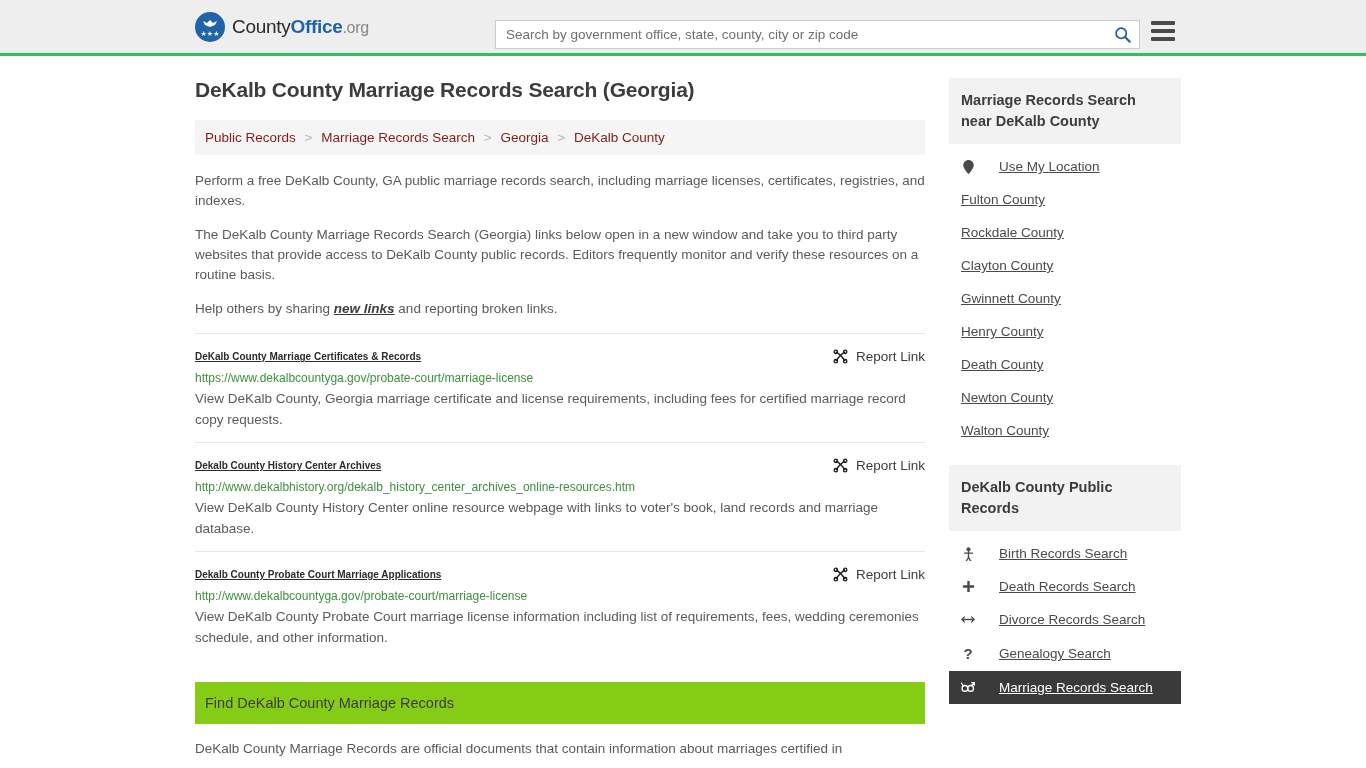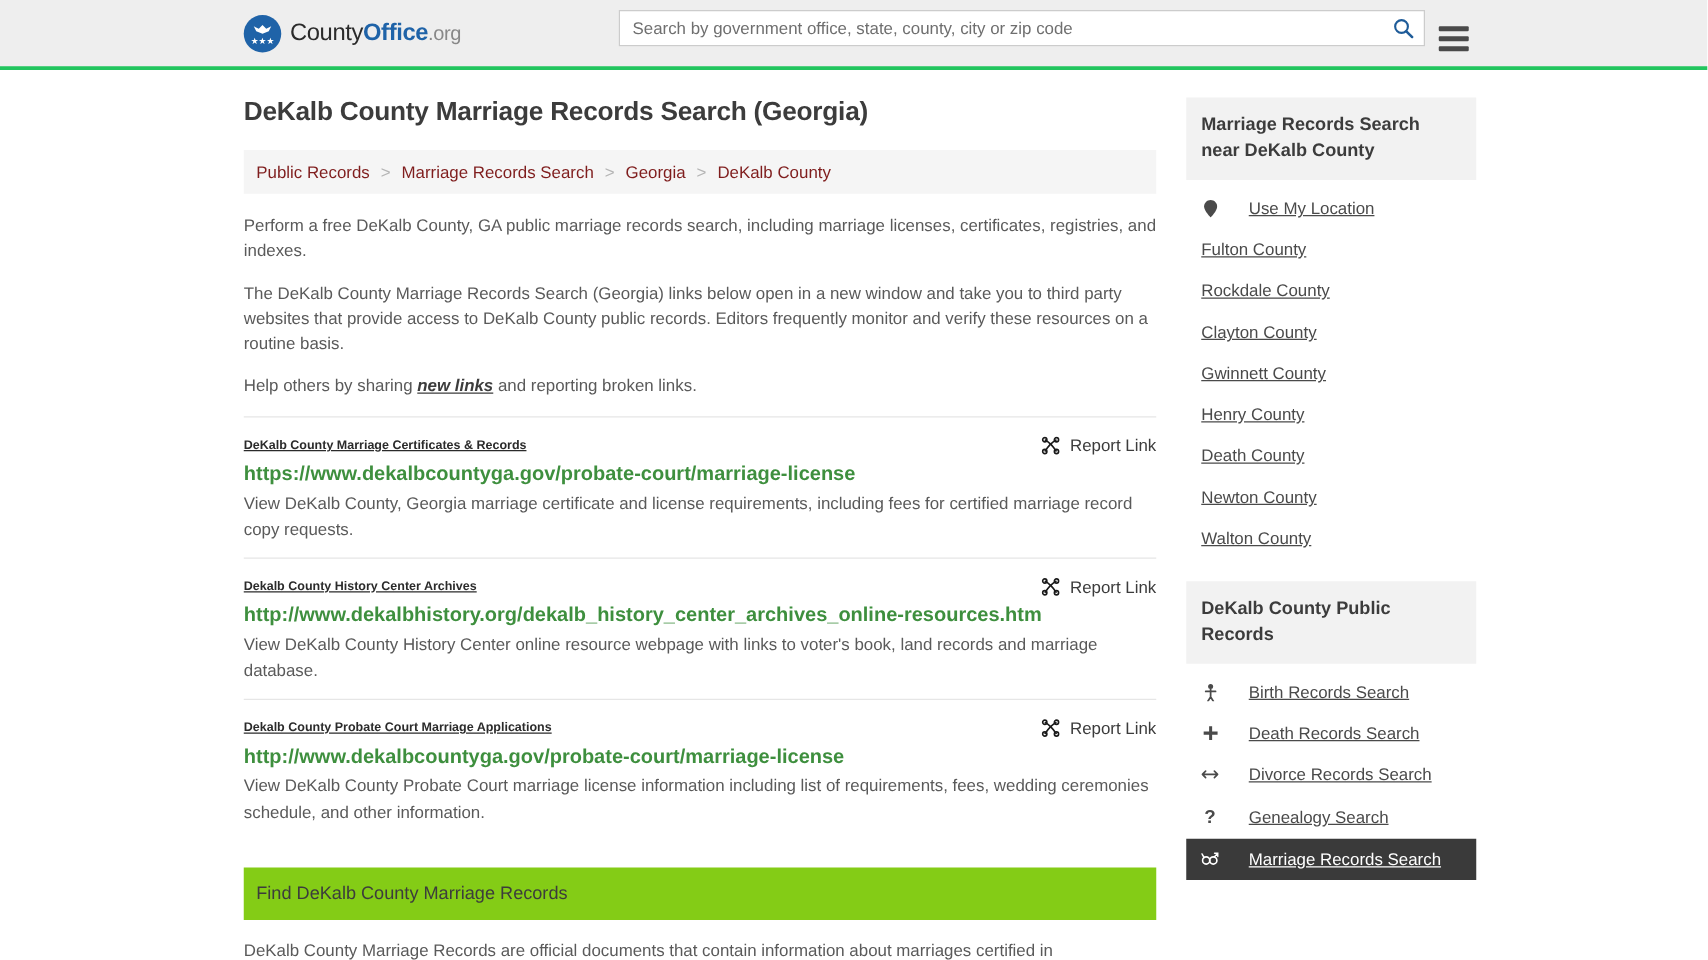--- a/index.html
+++ b/index.html
@@ -52,21 +52,21 @@
     font-size: 19px;
     letter-spacing: -0.3px;
     white-space: nowrap;
   }
   .logo-text .t1 { color: #2b2b2b; }
   .logo-text .t2 { color: #1f63a8; font-weight: bold; }
   .logo-text .t3 { color: #888888; font-size: 16px; }
 
   .search-wrap {
     position: absolute;
-    left: 495px; top: 8px;
+    left: 495px; top: 20px;
     width: 645px; height: 29px;
     background: #ffffff;
     border: 1px solid #cccccc;
     display: flex;
     align-items: center;
   }
   .search-input {
     flex: 1;
     border: none;
     outline: none;
@@ -168,25 +168,24 @@
     display: flex;
     align-items: center;
     gap: 8px;
     font-size: 13.5px;
     color: #3c3c3c;
     cursor: pointer;
     white-space: nowrap;
     margin-top: 1px;
   }
   .result-url {
-    font-size: 16px;
+    font-size: 12px;
     color: #3e8f3e;
     margin-top: 5px;
     word-break: break-all;
-    font-weight: bold;
   }
   .result-desc {
     font-size: 13.5px;
     line-height: 21px;
     color: #5a5a5a;
     margin-top: 3px;
   }
 
   
   .find-head {

